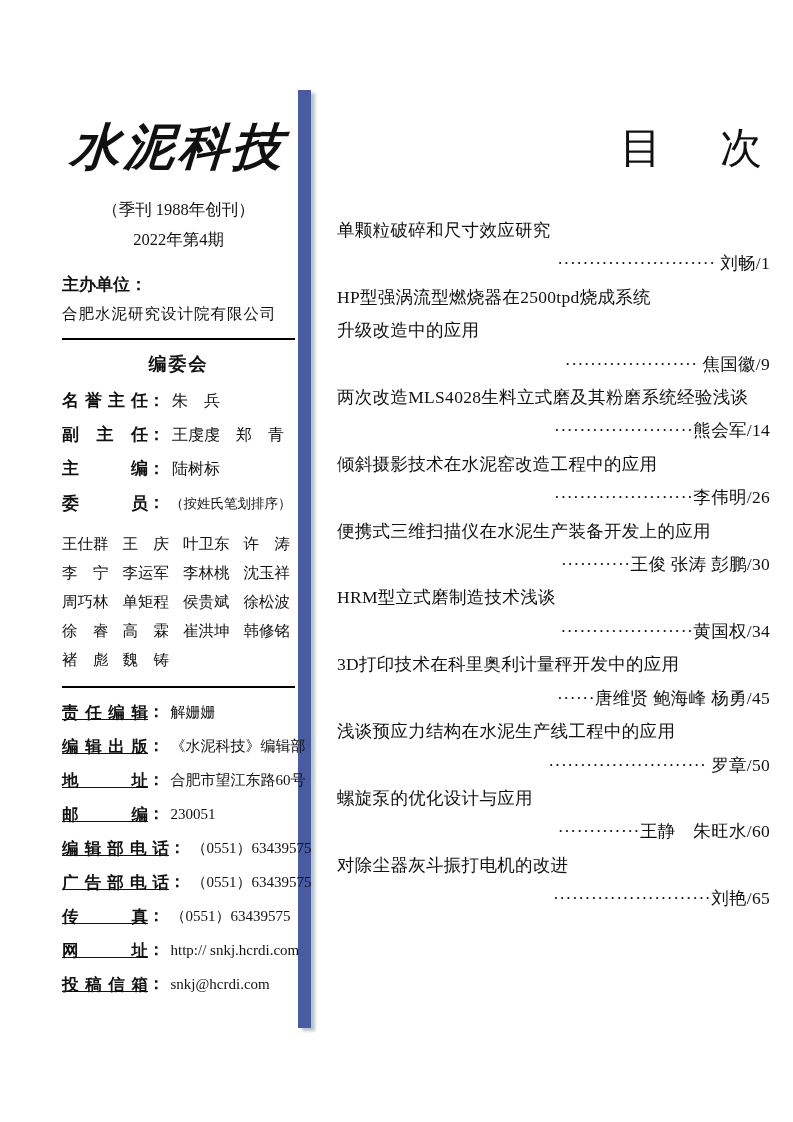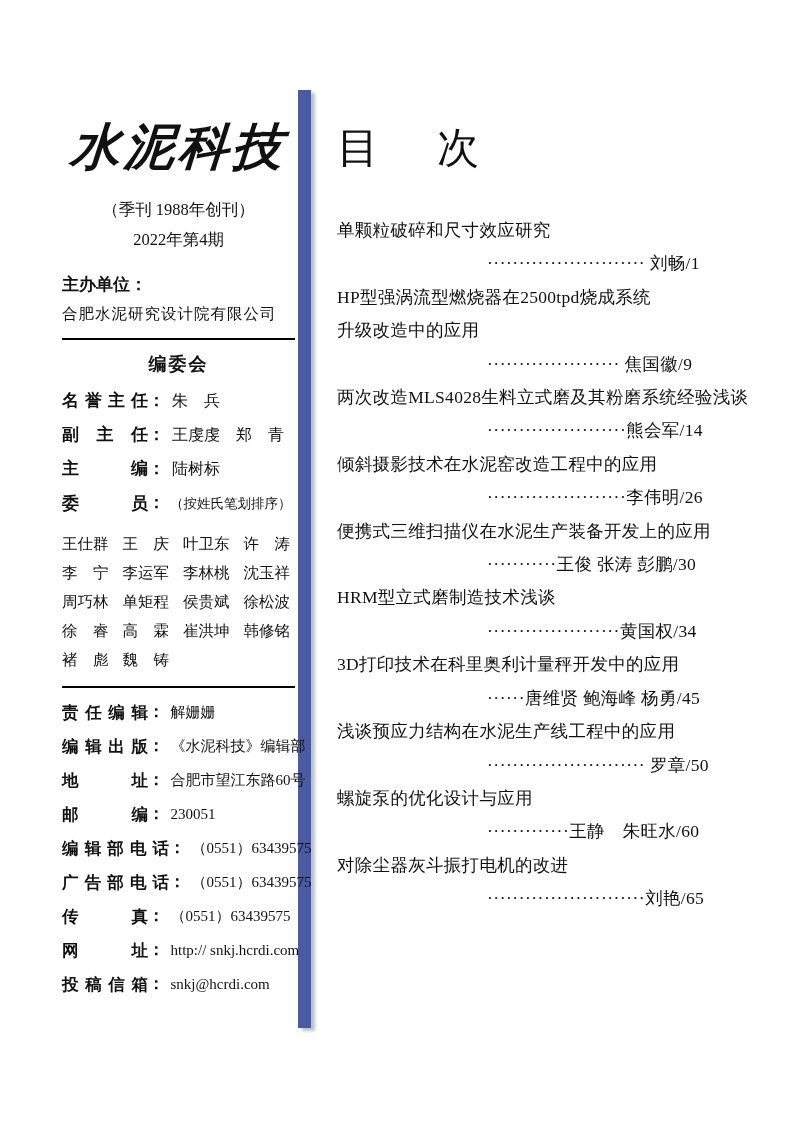--- a/index.html
+++ b/index.html
@@ -44,34 +44,35 @@
   .role-value-small{font-size:13.5px;margin-left:5px;}
   .members{margin-top:14px;}
   .member-row{display:flex;line-height:29px;gap:9px;}
   .member-cell{width:25%;font-size:15.5px;white-space:nowrap;}
   .pub-info{margin-top:12px;}
   .pub-row{margin-top:10px;line-height:23px;white-space:nowrap;}
   .pub-label{
     display:inline-block;width:86px;font-weight:bold;font-size:16.5px;
     text-align:justify;text-align-last:justify;vertical-align:bottom;
     font-family:"Liberation Sans","DejaVu Sans",sans-serif;
+    text-decoration:underline;
   }
   .pub-label.wide{width:107px;}
   .pub-colon{font-weight:bold;font-size:16.5px;
     font-family:"Liberation Sans","DejaVu Sans",sans-serif;}
   .pub-value{font-size:15px;margin-left:6px;}
 
   
   .right-col{position:absolute;left:337px;top:118px;width:433px;}
   .toc-heading{
-    font-size:42px;text-align:left;line-height:60px;letter-spacing:8px;
+    font-size:42px;text-align:right;line-height:60px;letter-spacing:8px;
     margin-bottom:36px;white-space:nowrap;
   }
   .toc-line{font-size:17.5px;line-height:33.4px;letter-spacing:0.3px;white-space:nowrap;}
-  .toc-byline{padding-left:150px;text-align:left;}
+  .toc-byline{padding-left:150px;text-align:right;}
   .toc-leader{letter-spacing:0.5px;}
 </style>
 </head>
 <body>
 
 <div class="page">
 
   <div class="divider-bar"></div>
 
   <div class="left-col">

